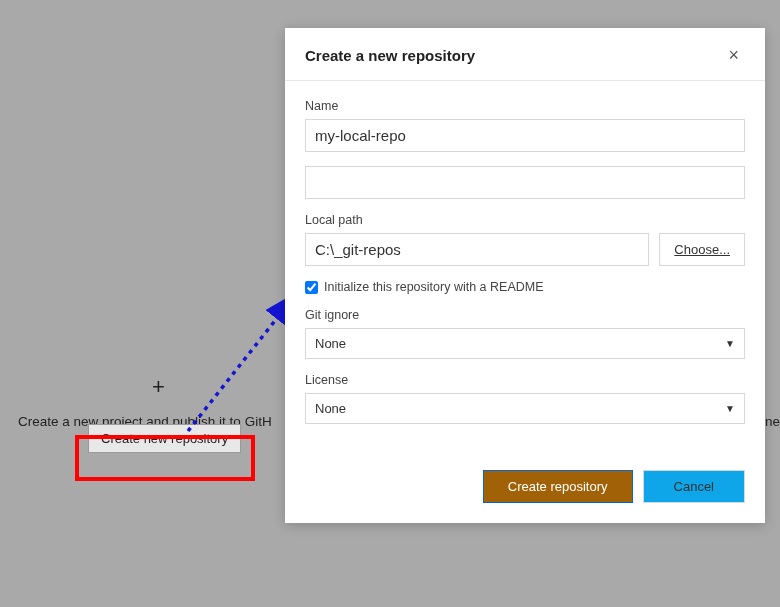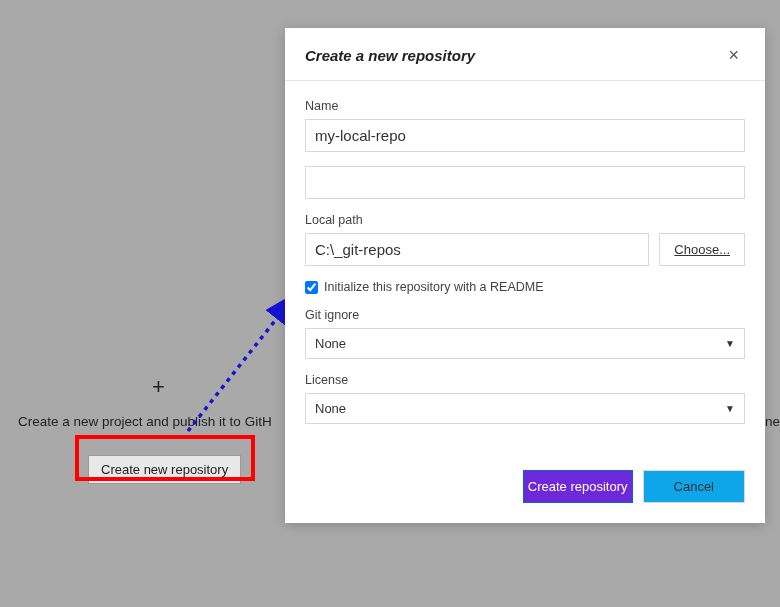--- a/index.html
+++ b/index.html
@@ -50,21 +50,21 @@
       left: 75px;
       top: 435px;
       width: 180px;
       height: 46px;
       border: 4px solid #ff0000;
       pointer-events: none;
     }
     .create-btn-bg {
       position: absolute;
       left: 88px;
-      top: 455px;
+      top: 424px;
       padding: 6px 12px;
       background: #e8e8e8;
       border: 1px solid #999;
       font-size: 13px;
       color: #222;
       cursor: pointer;
     }
     .modal {
       position: absolute;
       left: 285px;
@@ -77,21 +77,20 @@
       padding: 16px 20px 14px 20px;
       border-bottom: 1px solid #e6e6e6;
       display: flex;
       justify-content: space-between;
       align-items: center;
     }
     .modal-title {
       font-size: 15px;
       font-weight: 600;
       color: #222;
-      font-style: italic;
     }
     .close-x {
       font-size: 18px;
       color: #555;
       cursor: pointer;
       line-height: 1;
       padding: 2px 6px;
     }
     .modal-body {
       padding: 18px 20px 10px 20px;
@@ -159,22 +158,22 @@
       font-size: 10px;
       color: #333;
     }
     .modal-footer {
       padding: 22px 20px 20px 20px;
       display: flex;
       justify-content: flex-end;
       gap: 10px;
     }
     .btn-primary {
-      padding: 8px 4px;
-      background: #6d28d9;
+      padding: 8px 24px;
+      background: #a16207;
       color: #fff;
       border: 1px solid #0366d6;
       font-size: 13px;
       cursor: pointer;
     }
     .btn-secondary {
       padding: 8px 30px;
       background: #0ea5e9;
       color: #333;
       border: 1px solid #d8d8d8;

